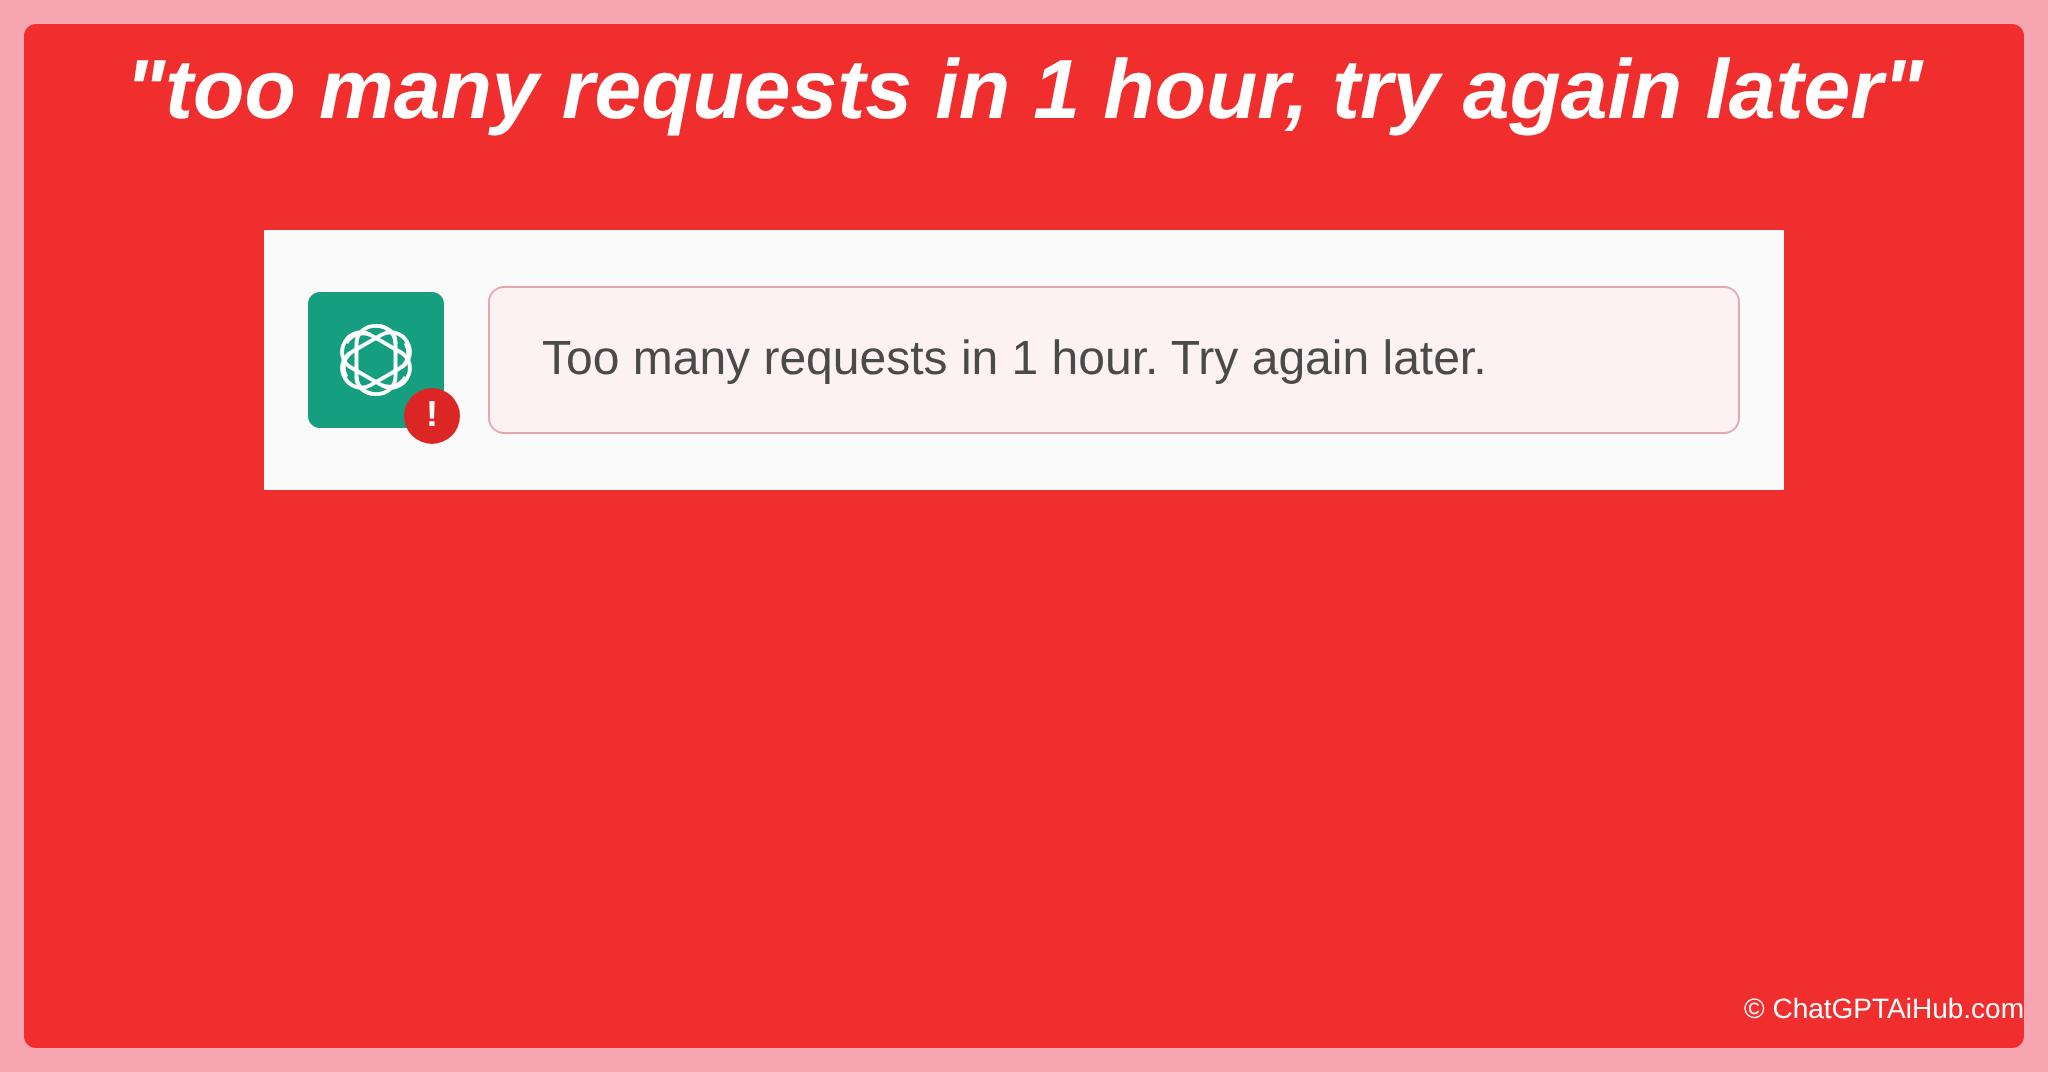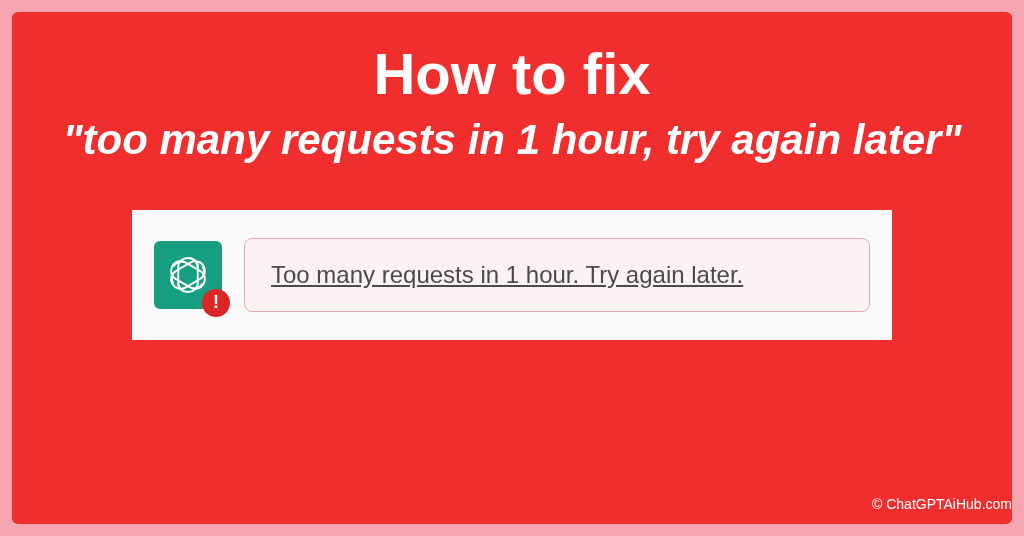--- a/index.html
+++ b/index.html
@@ -87,38 +87,36 @@
       font-weight: 700;
     }
     .error-bubble {
       flex: 1;
       background: #fdf2f3;
       border: 1px solid #e4a8ae;
       border-radius: 8px;
       padding: 22px 26px;
       color: #4a4a4a;
       font-size: 24px;
-      text-decoration: underline;
     }
     .credit {
       position: absolute;
       bottom: 12px;
       left: 0;
       right: 0;
       text-align: right;
       color: #ffffff;
       font-size: 14px;
     }
   </style>
 </head>
 <body>
 
 <div class="outer">
   <div class="inner">
-    <h1 class="title">How to fix</h1>
     <div class="subtitle">"too many requests in 1 hour, try again later"</div>
 
     <div class="error-card">
       <div class="logo-wrap">
         <div class="logo-square">
           <svg viewBox="0 0 41 41" fill="none" stroke="#ffffff" stroke-width="1.6">
             <path d="M20.5 6.5c4.5 0 8 3 8 7.2v13.6c0 4.2-3.5 7.2-8 7.2s-8-3-8-7.2"></path>
             <path d="M32.6 13.5c2.25 3.9 1.1 8.4-2.5 10.5L18.3 30.8c-3.6 2.1-8.3 1-10.55-2.9s-1.1-8.4 2.5-10.5"></path>
             <path d="M32.6 27.5c-2.25 3.9-6.95 5-10.55 2.9L10.25 23.6c-3.6-2.1-4.75-6.6-2.5-10.5s6.95-5 10.55-2.9"></path>
             <path d="M20.5 34.5c-4.5 0-8-3-8-7.2V13.7c0-4.2 3.5-7.2 8-7.2s8 3 8 7.2"></path>

